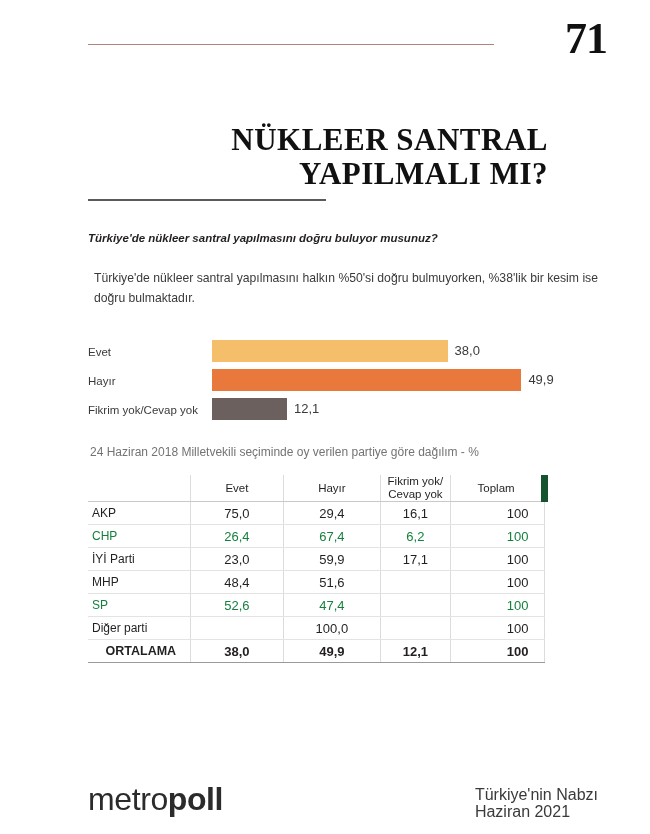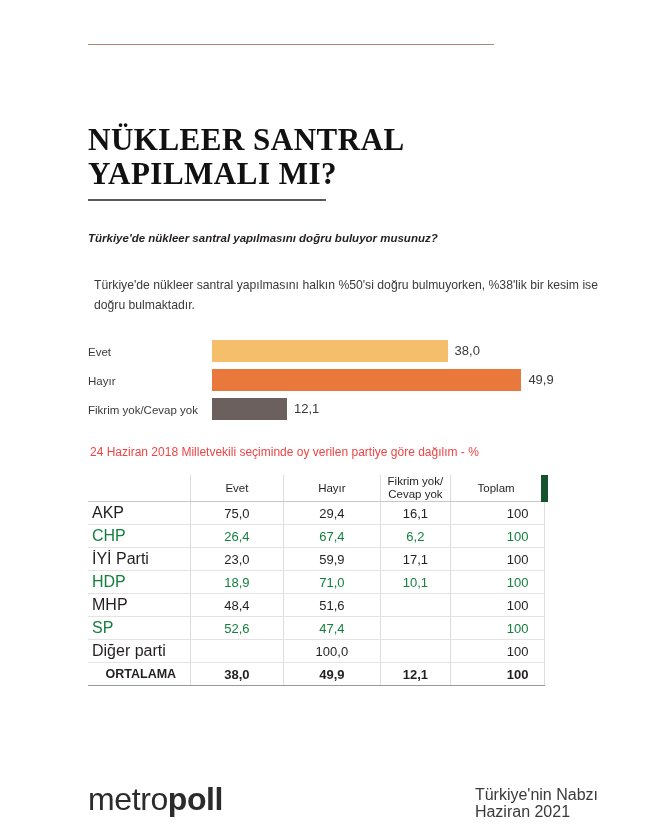--- a/index.html
+++ b/index.html
@@ -44,20 +44,21 @@
     letter-spacing: -1px;
     color: #111111;
   }
 
   
   .title-block {
     position: absolute;
     left: 88px;
     top: 123px;
     width: 460px;
+    text-align: right;
   }
   .title-line {
     font-family: "Liberation Serif", serif;
     font-weight: bold;
     font-size: 31px;
     line-height: 34px;
     letter-spacing: 0.5px;
     color: #111111;
     white-space: nowrap;
   }
@@ -78,21 +79,21 @@
     font-weight: bold;
     font-style: italic;
     line-height: 15px;
     color: #231f20;
   }
 
   
   .summary {
     position: absolute;
     left: 94px;
-    top: 275px;
+    top: 268px;
     width: 504px;
     font-size: 12.2px;
     line-height: 20px;
     text-align: justify;
     color: #3a3a3a;
   }
 
   
   .chart {
     position: absolute;
@@ -136,21 +137,21 @@
   }
 
   
   .table-caption {
     position: absolute;
     left: 90px;
     top: 444px;
     width: 520px;
     font-size: 12px;
     line-height: 16px;
-    color: #ef4444;
+    color: #737373;
     white-space: nowrap;
   }
 
   
   .table-wrap {
     position: absolute;
     left: 88px;
     top: 475px;
     width: 460px;
   }
@@ -192,21 +193,21 @@
   tbody td {
     text-align: center;
     border-left: 1px solid #dcdcdc;
     border-bottom: 1px solid #e3e3e3;
     font-size: 13px;
   }
   tbody td.party {
     text-align: left;
     padding-left: 4px;
     border-left: none;
-    font-size: 16px;
+    font-size: 12px;
   }
   tbody td:last-child { border-right: 1px solid #dcdcdc; padding-left: 40px; }
 
   tbody tr.muted td { color: #15803d; }
   tbody tr.total td {
     font-weight: bold;
     border-bottom: 1px solid #9a9a9a;
     text-align: center;
   }
   tbody tr.total td.party { font-size: 12.5px; }
@@ -231,20 +232,21 @@
     font-size: 16px;
     line-height: 17px;
     color: #3a3a3a;
   }
 </style>
 </head>
 <body>
 
 <div class="page-header">
   <div class="header-rule"></div>
+  <div class="page-number">71</div>
 </div>
 
 <div class="title-block">
   <div class="title-line">NÜKLEER SANTRAL</div>
   <div class="title-line">YAPILMALI MI?</div>
   <div class="title-underline"></div>
 </div>
 
 <div class="question">Türkiye'de nükleer santral yapılmasını doğru buluyor musunuz?</div>
 
@@ -309,27 +311,20 @@
           <td class="col-fikrim">6,2</td>
           <td class="col-toplam">100</td>
         </tr>
         <tr>
           <td class="party col-party">İYİ Parti</td>
           <td class="col-evet">23,0</td>
           <td class="col-hayir">59,9</td>
           <td class="col-fikrim">17,1</td>
           <td class="col-toplam">100</td>
         </tr>
-        <tr class="muted">
-          <td class="party col-party">HDP</td>
-          <td class="col-evet">18,9</td>
-          <td class="col-hayir">71,0</td>
-          <td class="col-fikrim">10,1</td>
-          <td class="col-toplam">100</td>
-        </tr>
         <tr>
           <td class="party col-party">MHP</td>
           <td class="col-evet">48,4</td>
           <td class="col-hayir">51,6</td>
           <td class="col-fikrim"></td>
           <td class="col-toplam">100</td>
         </tr>
         <tr class="muted">
           <td class="party col-party">SP</td>
           <td class="col-evet">52,6</td>

